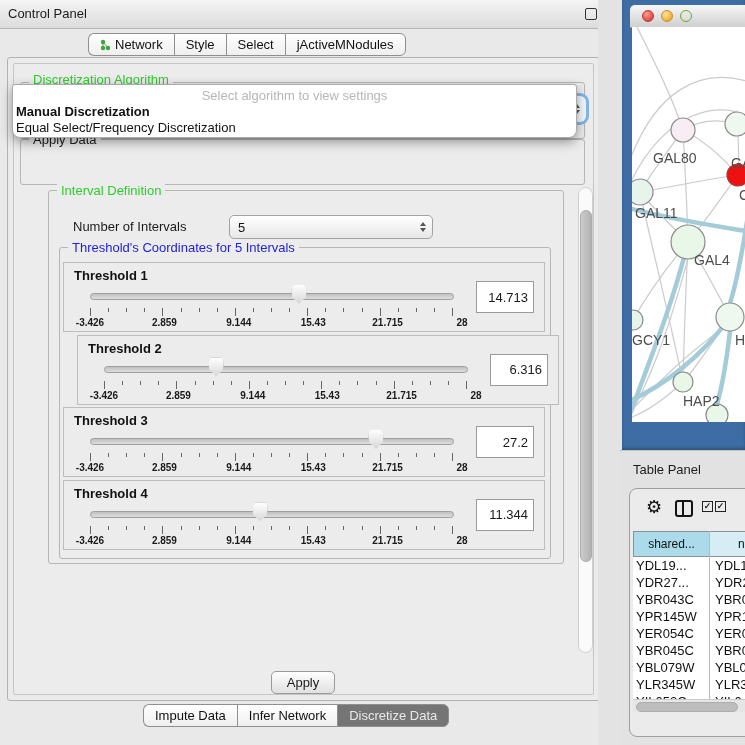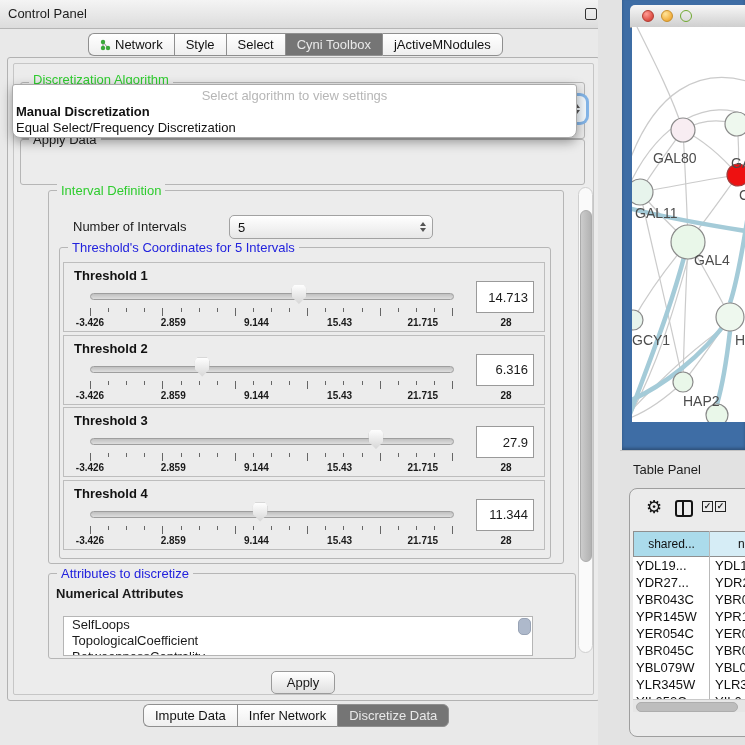--- a/index.html
+++ b/index.html
@@ -41,21 +41,21 @@
   .tlabel-main{position:absolute;left:10px;top:5px;font-size:13px;font-weight:bold;color:#111;}
   .trackzone{position:absolute;left:26px;top:22px;width:362px;height:20px;}
   .track{position:absolute;left:0;top:8px;width:100%;height:5px;border:1px solid #9e9e9e;border-radius:4px;
          background:linear-gradient(#c0c0c0,#dedede);}
   .thumb{position:absolute;top:0;width:15px;height:19px;transform:translateX(-50%);
          background:linear-gradient(#fefefe,#d6d6d6);
          clip-path:polygon(18% 0,82% 0,100% 20%,100% 60%,50% 100%,0 60%,0 20%);
          filter:drop-shadow(0 0 1px #777);}
   .ticks{position:absolute;left:26px;top:45px;width:362px;height:9px;}
   .tick{position:absolute;top:0;width:1px;background:#666;}
-  .tlabels{position:absolute;left:26px;top:54px;width:416px;height:12px;}
+  .tlabels{position:absolute;left:26px;top:54px;width:372px;height:12px;}
   .tl{position:absolute;transform:translateX(-50%);font-size:10px;font-weight:bold;color:#1a1a1a;white-space:nowrap;}
   .vbox{position:absolute;right:10px;top:18px;width:58px;height:32px;background:#fff;border:1px solid #9a9a9a;
         font-size:13px;display:flex;align-items:center;justify-content:flex-end;padding-right:5px;box-sizing:border-box;}
   
   .vscroll{left:578px;top:187px;width:15px;height:466px;background:#fafafa;border:1px solid #cfcfcf;border-radius:8px;box-sizing:border-box;}
   .vthumb{position:absolute;left:1px;top:22px;width:10px;height:350px;border-radius:6px;
           background:linear-gradient(90deg,#cccccc,#b2b2b2);border:1px solid #ababab;}
   .attrlist{position:absolute;left:14px;top:42px;width:470px;height:40px;background:#fff;border:1px solid #b5b5b5;
             overflow:hidden;font-size:13px;box-sizing:border-box;}
   .attrlist .it{padding-left:8px;line-height:16px;white-space:nowrap;}
@@ -108,23 +108,20 @@
           <circle cx="8" cy="9" r="2.2" fill="#3aa83a"></circle>
         </svg>
         <span>Network</span>
       </span>
       <span class="tab">
         <span>Style</span>
       </span>
       <span class="tab">
         <span>Select</span>
       </span>
-      <span class="tab sel">
-        <span>Cyni Toolbox</span>
-      </span>
       <span class="tab">
         <span>jActiveMNodules</span>
       </span>
     </div>
 
   <div class="abs outerbox"></div>
   <div class="abs innerbox"></div>
 
   <div class="abs group" style="left:20px;top:82px;width:563px;height:55px;">
     <span class="gtitle green" style="top:-11px;">Discretization Algorithm</span>
@@ -193,21 +190,21 @@
             <div class="tlabels">
               <span class="tl" style="left: 0%;">-3.426</span>
               <span class="tl" style="left: 20%;">2.859</span>
               <span class="tl" style="left: 40%;">9.144</span>
               <span class="tl" style="left: 60%;">15.43</span>
               <span class="tl" style="left: 80%;">21.715</span>
               <span class="tl" style="left: 100%;">28</span>
             </div>
             <div class="vbox">14.713</div>
           </div>
-          <div class="tcard" style="top: 86.5px;">
+          <div class="tcard" style="top: 86.5px; margin-left: 14px;">
             <div class="tlabel-main">Threshold 2</div>
             <div class="trackzone">
               <div class="track"></div>
               <div class="thumb" style="left: 30.9998%;"></div>
             </div>
             <div class="ticks">
               <div class="tick" style="left: 0%; height: 8px;"></div>
               <div class="tick" style="left: 5%; height: 4px;"></div>
               <div class="tick" style="left: 10%; height: 4px;"></div>
               <div class="tick" style="left: 15%; height: 4px;"></div>
@@ -269,21 +266,21 @@
               <div class="tick" style="left: 100%; height: 8px;"></div>
             </div>
             <div class="tlabels">
               <span class="tl" style="left: 0%;">-3.426</span>
               <span class="tl" style="left: 20%;">2.859</span>
               <span class="tl" style="left: 40%;">9.144</span>
               <span class="tl" style="left: 60%;">15.43</span>
               <span class="tl" style="left: 80%;">21.715</span>
               <span class="tl" style="left: 100%;">28</span>
             </div>
-            <div class="vbox">27.9</div>
+            <div class="vbox">27.2</div>
           </div>
           <div class="tcard" style="top: 231.5px;">
             <div class="tlabel-main">Threshold 4</div>
             <div class="trackzone">
               <div class="track"></div>
               <div class="thumb" style="left: 46.9993%;"></div>
             </div>
             <div class="ticks">
               <div class="tick" style="left: 0%; height: 8px;"></div>
               <div class="tick" style="left: 5%; height: 4px;"></div>
@@ -318,30 +315,20 @@
             <div class="vbox">11.344</div>
           </div>
         </div>
     </div>
   </div>
 
   <div class="abs vscroll">
     <div class="vthumb"></div>
   </div>
 
-  <div class="abs group" style="left:48px;top:573px;width:526px;height:84px;">
-    <span class="gtitle blue">Attributes to discretize</span>
-    <span style="position:absolute;left:7px;top:12px;font-size:13px;font-weight:bold;">Numerical Attributes</span>
-    <div class="attrlist" id="attrList">
-      <div class="lthumb"></div>
-    <div class="it">SelfLoops</div>
-        <div class="it">TopologicalCoefficient</div>
-        <div class="it">BetweennessCentrality</div>
-      </div>
-  </div>
 
   <div class="abs btn" style="left:271px;top:671px;width:62px;height:21px;">
     <span>Apply</span>
   </div>
 
   <div class="abs tabbar" style="left:143px;top:704px;" id="bottomTabs">
       <span class="tab">
         <span>Impute Data</span>
       </span>
       <span class="tab">

